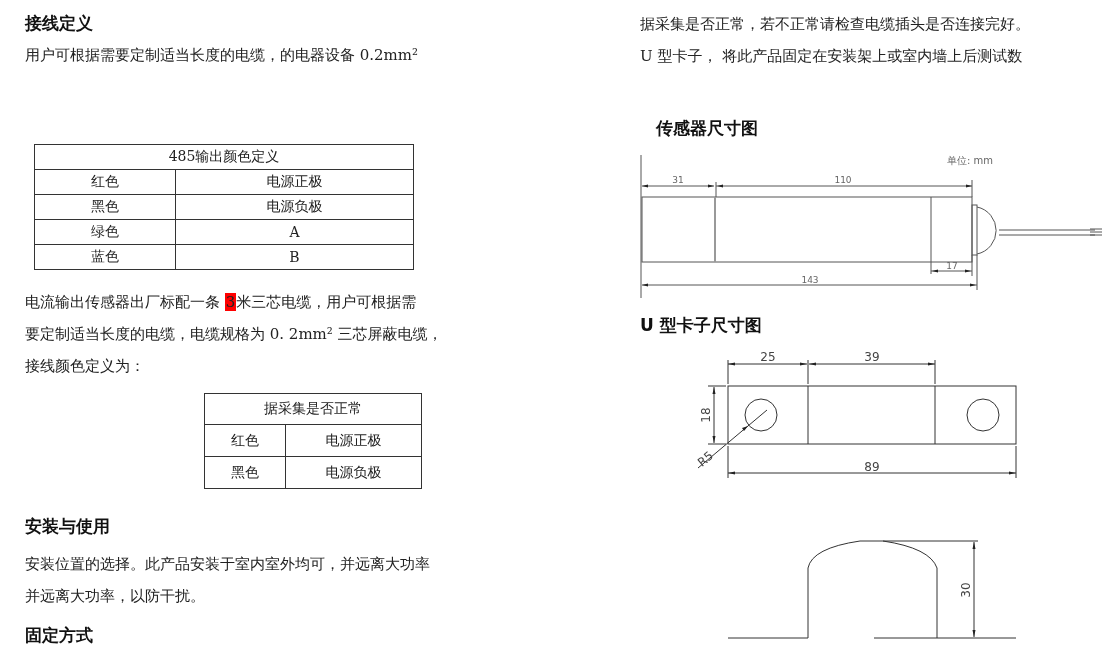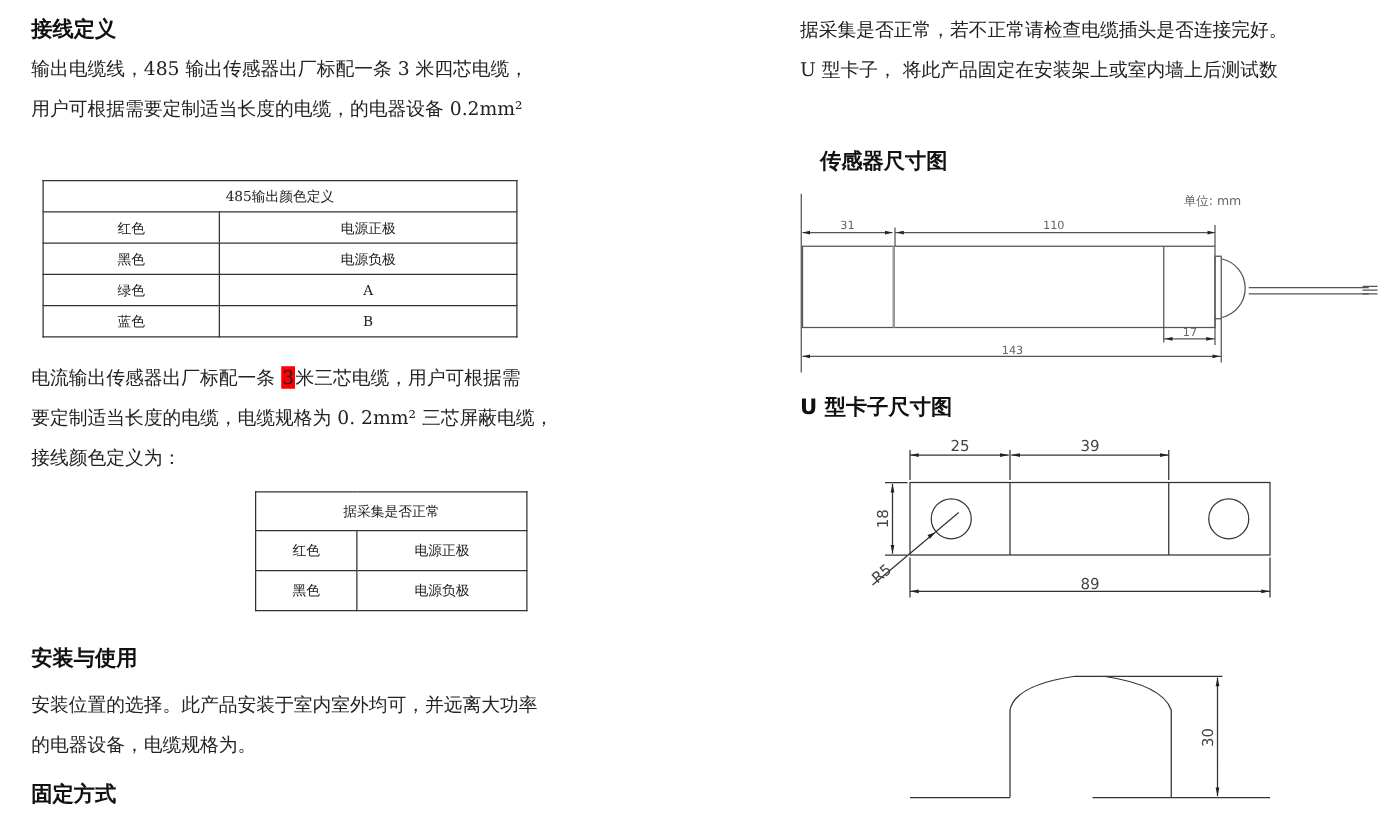--- a/index.html
+++ b/index.html
@@ -2,30 +2,29 @@
 <html><head>
 <meta charset="utf-8">
 <style>
   html, body { margin:0; padding:0; background:#ffffff; }
   body { width:1115px; height:652px; position:relative; overflow:hidden;
          font-family:"DejaVu Serif","Liberation Serif",serif; color:#222; }
   .abs { position:absolute; }
   .h { font-family:"DejaVu Sans","Liberation Sans",sans-serif; font-weight:bold; font-size:17px; color:#111; white-space:nowrap; }
   .p { font-size:15px; line-height:32px; white-space:nowrap; color:#222; }
   .hl { background:#ff0000; color:#222; padding:0 1px; }
-  table.t { border-collapse:collapse; position:absolute; font-size:11px; color:#222; }
+  table.t { border-collapse:collapse; position:absolute; font-size:14px; color:#222; }
   table.t td { border:1px solid #333; text-align:center; padding:0; }
   svg text { font-family:"DejaVu Sans","Liberation Sans",sans-serif; }
 </style>
 </head>
 <body>
 
 <div class="abs h" style="left:25px;top:12px;">接线定义</div>
 <div class="abs p" style="left:25px;top:39px;">
-  <div>输出电缆线，485 输出传感器出厂标配一条 3 米四芯电缆，</div>
   <div>用户可根据需要定制适当长度的电缆，的电器设备 0.2mm²</div>
   <div></div>
 </div>
 
 <table class="t" style="left:34px;top:144px;width:380px;">
   <tbody>
       <tr style="height:25px;">
         <td colspan="2">485输出颜色定义</td>
       </tr>
   <tr style="height:25px;">
@@ -65,21 +64,21 @@
   <tr style="height:32px;">
     <td>黑色</td>
     <td>电源负极</td>
   </tr>
 </tbody>
   </table>
 
 <div class="abs h" style="left:25px;top:515px;">安装与使用</div>
 <div class="abs p" style="left:25px;top:548px;">
   <div>安装位置的选择。此产品安装于室内室外均可，并远离大功率</div>
-  <div>的电器设备，电缆规格为。</div>
+  <div>并远离大功率，以防干扰。</div>
 </div>
 <div class="abs h" style="left:25px;top:624px;">固定方式</div>
 
 <div class="abs p" style="left:640px;top:8px;">
   <div>据采集是否正常，若不正常请检查电缆插头是否连接完好。</div>
   <div>U 型卡子，  将此产品固定在安装架上或室内墙上后测试数</div>
 </div>
 
 <div class="abs h" style="left:656px;top:117px;">传感器尺寸图</div>
 

